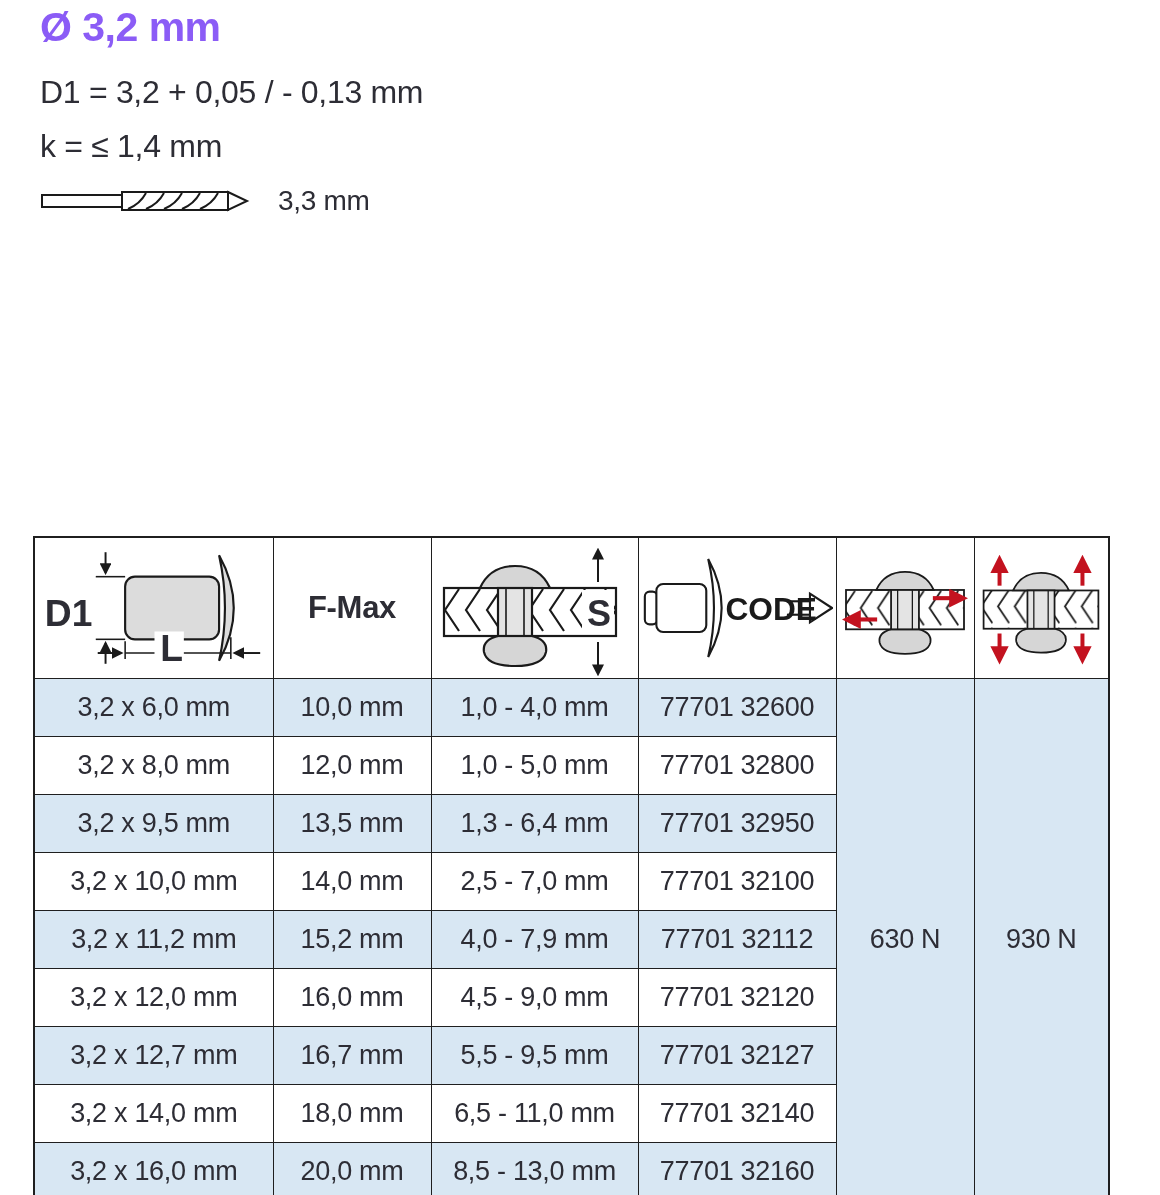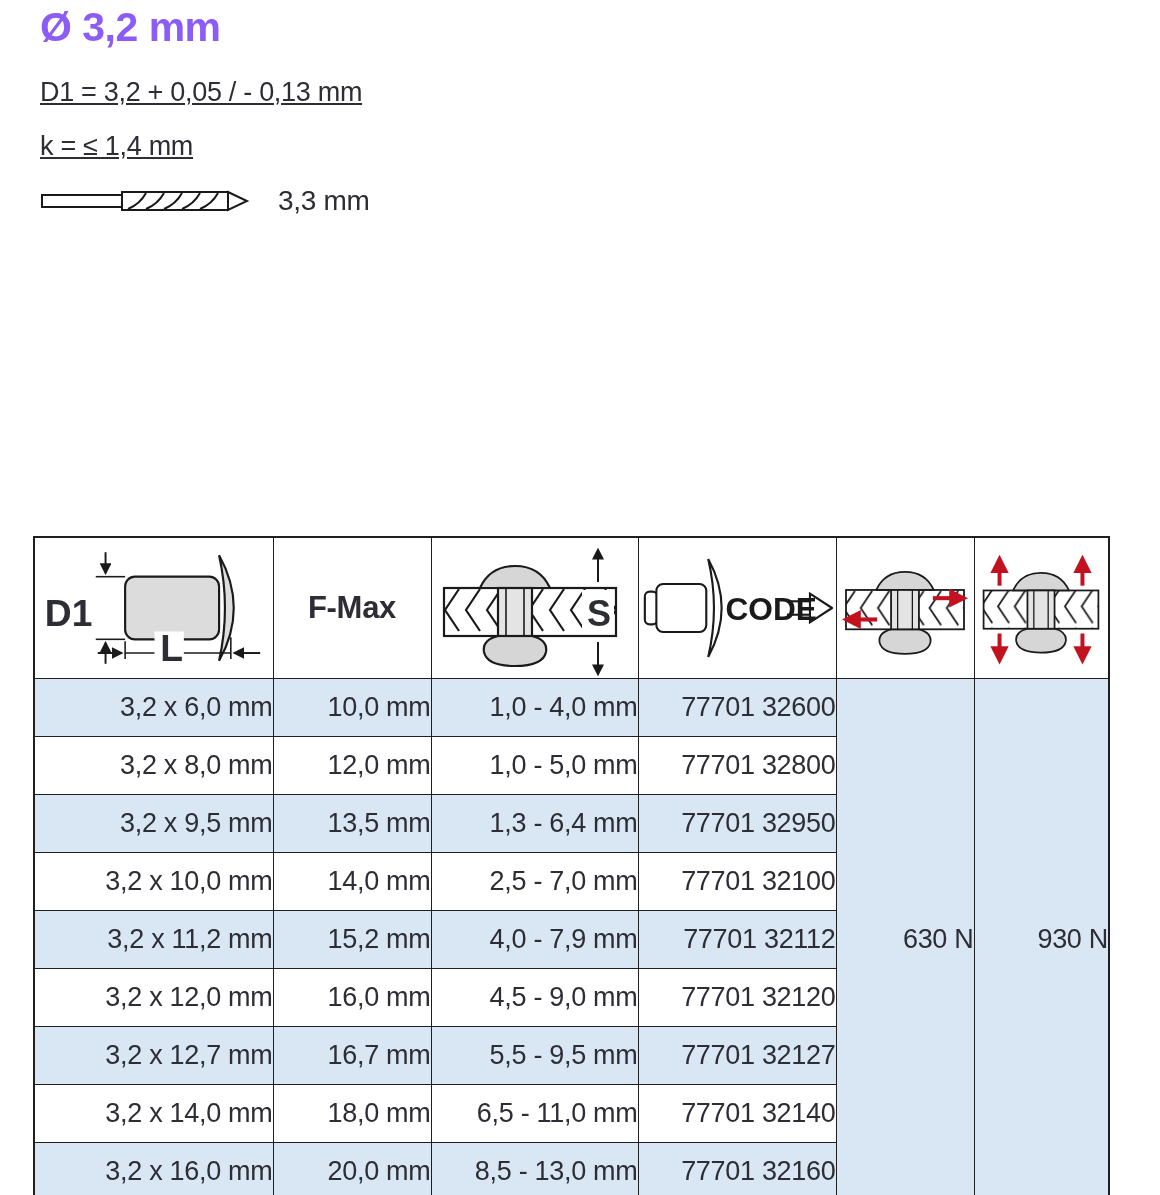--- a/index.html
+++ b/index.html
@@ -5,39 +5,39 @@
   html,body{margin:0;padding:0;}
   body{
     width:1160px;height:1195px;background:#ffffff;
     font-family:"Liberation Sans", sans-serif;color:#2d2d35;
     position:relative;overflow:hidden;
   }
   
   .top-block{position:absolute;left:40px;top:4px;}
   .page-title{font-size:41px;font-weight:bold;margin:0;letter-spacing:-0.5px;color:#8b5cf6;}
   .specs{margin-top:14px;}
-  .spec-line{font-size:27px;height:54px;line-height:54px;letter-spacing:-0.3px;white-space:pre-wrap;text-decoration:underline;}
+  .spec-line{font-size:32px;height:54px;line-height:54px;letter-spacing:-0.3px;white-space:pre-wrap;}
   .drill-row{margin-top:6px;display:flex;align-items:center;height:44px;}
   .drill-row svg{display:block;}
   .drill-size{font-size:28px;margin-left:26px;letter-spacing:-0.3px;}
   
   table.spec{
     position:absolute;left:33px;top:536px;
     border-collapse:collapse;table-layout:fixed;
     border:2.5px solid #1f1f1f;
   }
   .spec th,.spec td{
     border:1.5px solid #1f1f1f;
     text-align:center;vertical-align:middle;
     padding:0;overflow:hidden;
   }
   .spec thead tr{height:127px;}
   .spec thead th{background:#ffffff;}
   .spec tbody tr{height:58px;}
-  .spec tbody td{font-size:27px;letter-spacing:-0.3px;background:#ffffff;text-align:right;}
+  .spec tbody td{font-size:27px;letter-spacing:-0.3px;background:#ffffff;}
   .spec tbody tr.blue td{background:#d8e7f3;}
   .spec td.merged{background:#d8e7f3;font-size:27px;}
   .fmax{font-size:31px;letter-spacing:-0.3px;}
   .hdr-svg{display:block;margin:0 auto;}
 </style>
 </head>
 <body>
 
 <svg width="0" height="0" style="position:absolute" aria-hidden="true">
   <defs>

